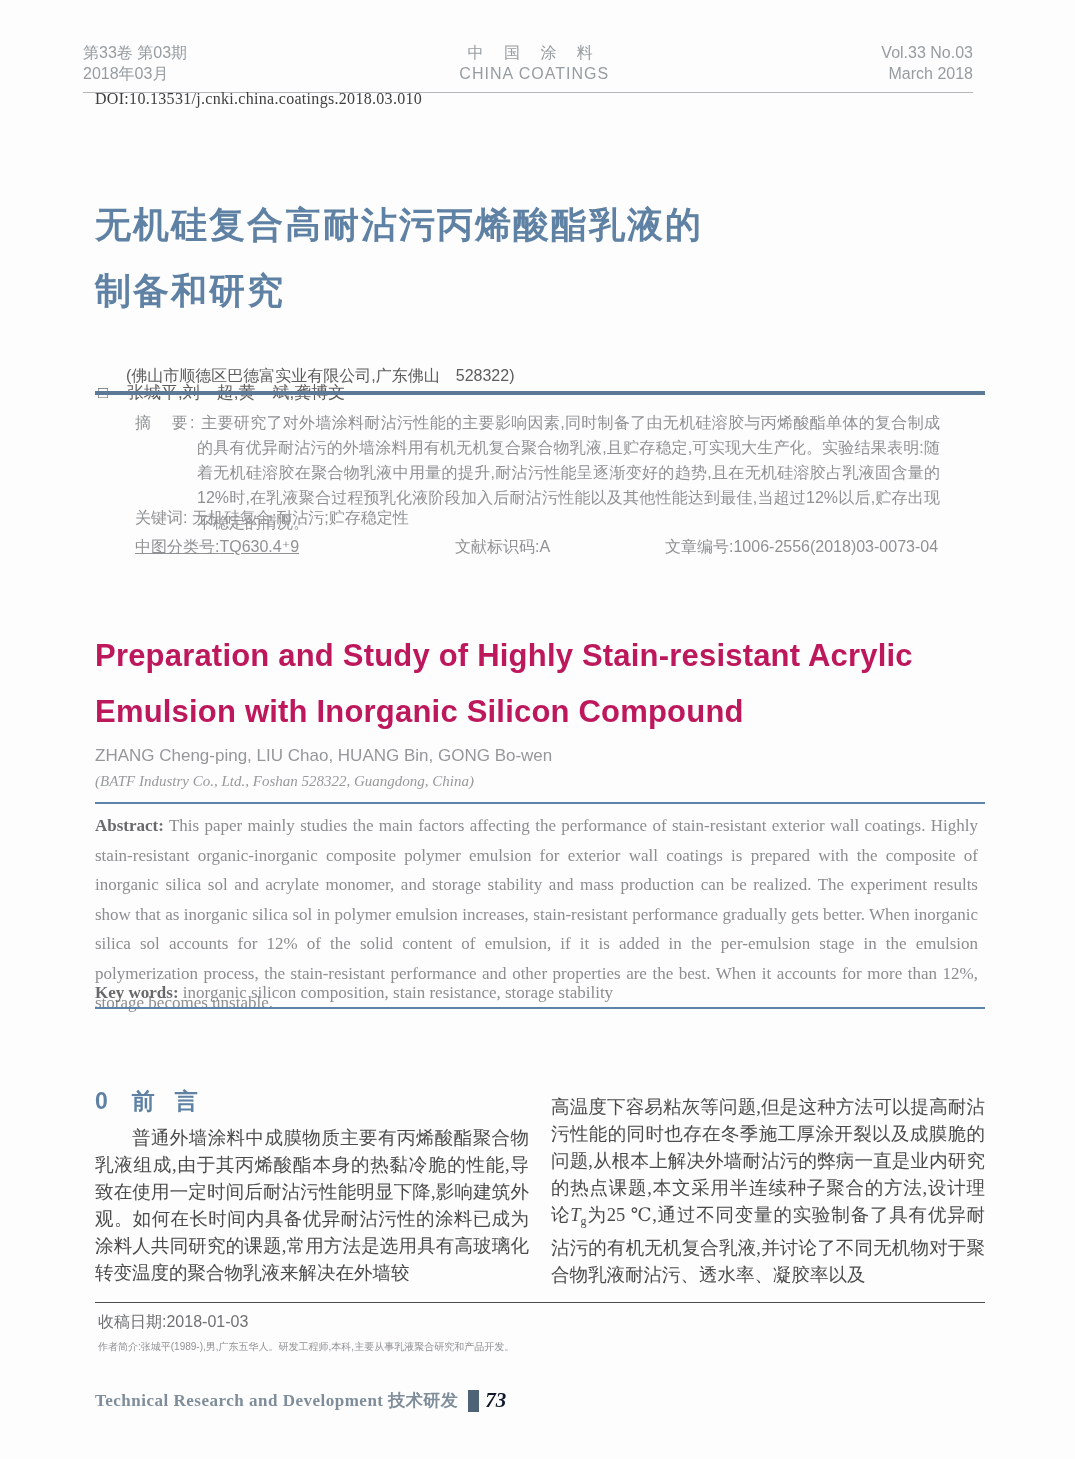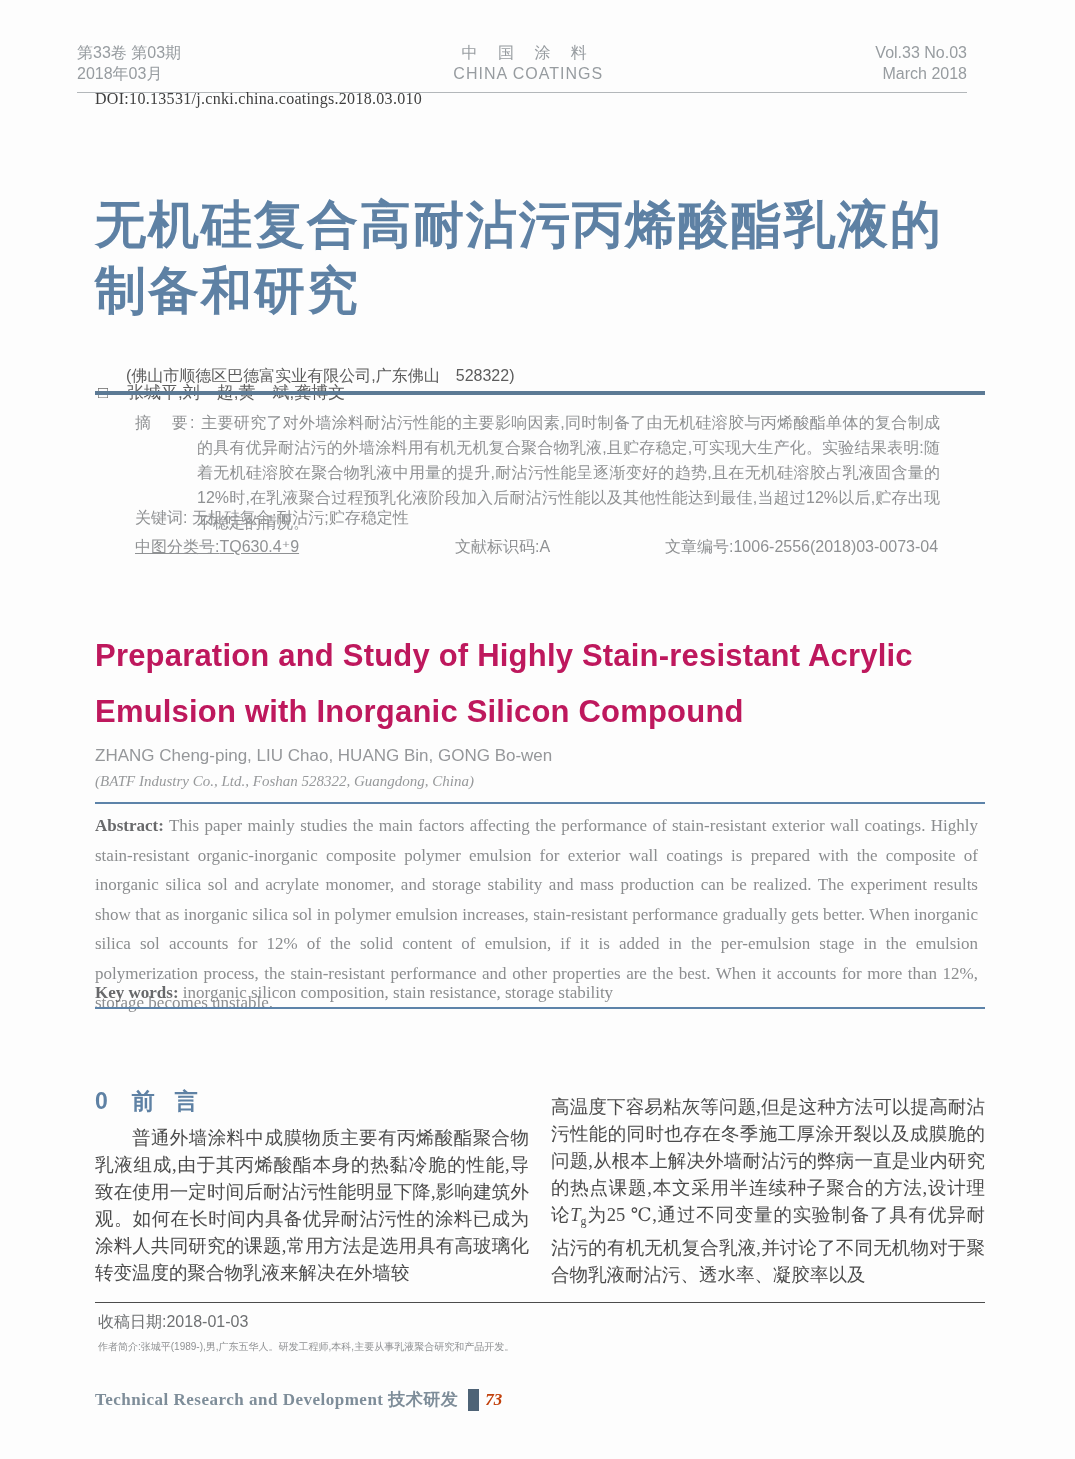--- a/index.html
+++ b/index.html
@@ -6,39 +6,39 @@
   html, body { background: #ffffff; }
   body {
     width: 1075px; height: 1459px;
     font-family: "Liberation Sans", "DejaVu Sans", sans-serif;
     color: #555; position: relative; overflow: hidden;
   }
   .page { position: absolute; inset: 0; background: #fdfdfd; }
 
   
   .journal-header {
-    position: absolute; left: 77px; top: 42px; width: 890px;
+    position: absolute; left: 83px; top: 42px; width: 890px;
     display: flex; justify-content: space-between;
     padding-bottom: 8px; border-bottom: 1px solid #b3b7ba;
     color: #979ca0; font-size: 16px; line-height: 21px;
   }
   .jh-left { text-align: left; }
   .jh-center { text-align: center; letter-spacing: 1px; }
   .jh-center .cn { letter-spacing: 8px; }
   .jh-right { text-align: right; }
   .doi-line {
     position: absolute; left: 95px; top: 90px;
     font-family: "Liberation Serif", "DejaVu Serif", serif;
     font-size: 16px; color: #3e3e3e; letter-spacing: 0.3px;
   }
 
   
   .title-cn {
     position: absolute; left: 95px; top: 192px; width: 890px;
-    color: #5e81a4; font-size: 51px; font-weight: 700;
+    color: #5e81a4; font-size: 36px; font-weight: 700;
     line-height: 66px; letter-spacing: 2px;
     font-family: "Liberation Sans", "DejaVu Sans", sans-serif;
   }
   .authors-cn {
     position: absolute; left: 98px; top: 340px; width: 890px;
     color: #5c5c5c; font-size: 17px; margin-top: 41px;
   }
   .authors-cn .marker { margin-right: 14px; color: #6a6a6a; }
   .affil-cn {
     position: absolute; left: 126px; top: 366px; width: 860px;
@@ -133,21 +133,21 @@
   }
 
   
   .page-footer {
     position: absolute; left: 95px; top: 1388px; width: 890px;
     display: flex; justify-content: flex-start; align-items: center;
     font-family: "Liberation Serif", "DejaVu Serif", serif;
   }
   .pf-section { color: #7e8d99; font-size: 17px; font-weight: 700; letter-spacing: 0.5px; }
   .pf-bar { display: inline-block; width: 11px; height: 22px; background: #4e6376; margin: 0 6px 0 10px; }
-  .pf-num { color: #c2410c; font-size: 17px; font-style: italic; font-weight: 700; }
+  .pf-num { color: #0f172a; font-size: 21px; font-style: italic; font-weight: 700; }
 </style>
 </head>
 <body>
 
 <div class="page">
 
   <div class="journal-header">
     <div class="jh-left">
       <div>第33卷 第03期</div>
       <div>2018年03月</div>

